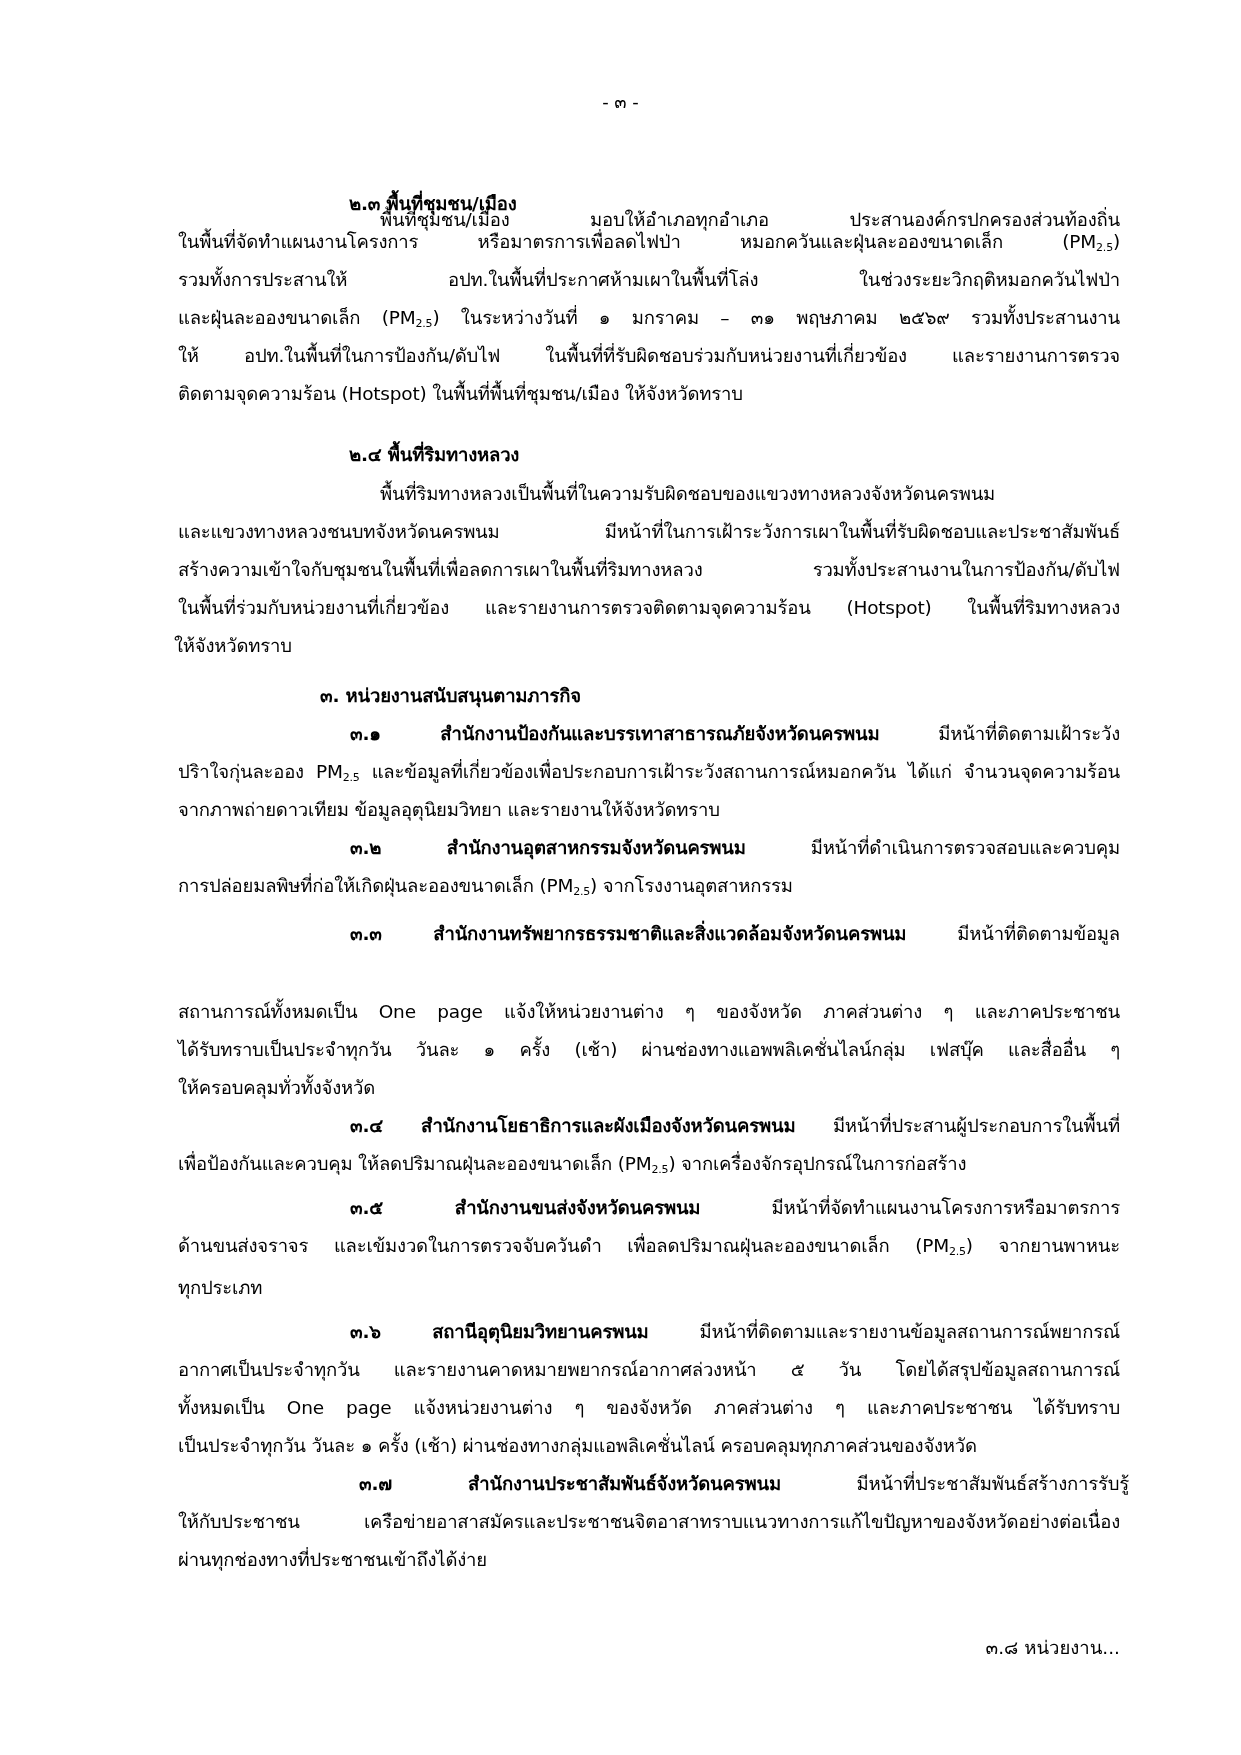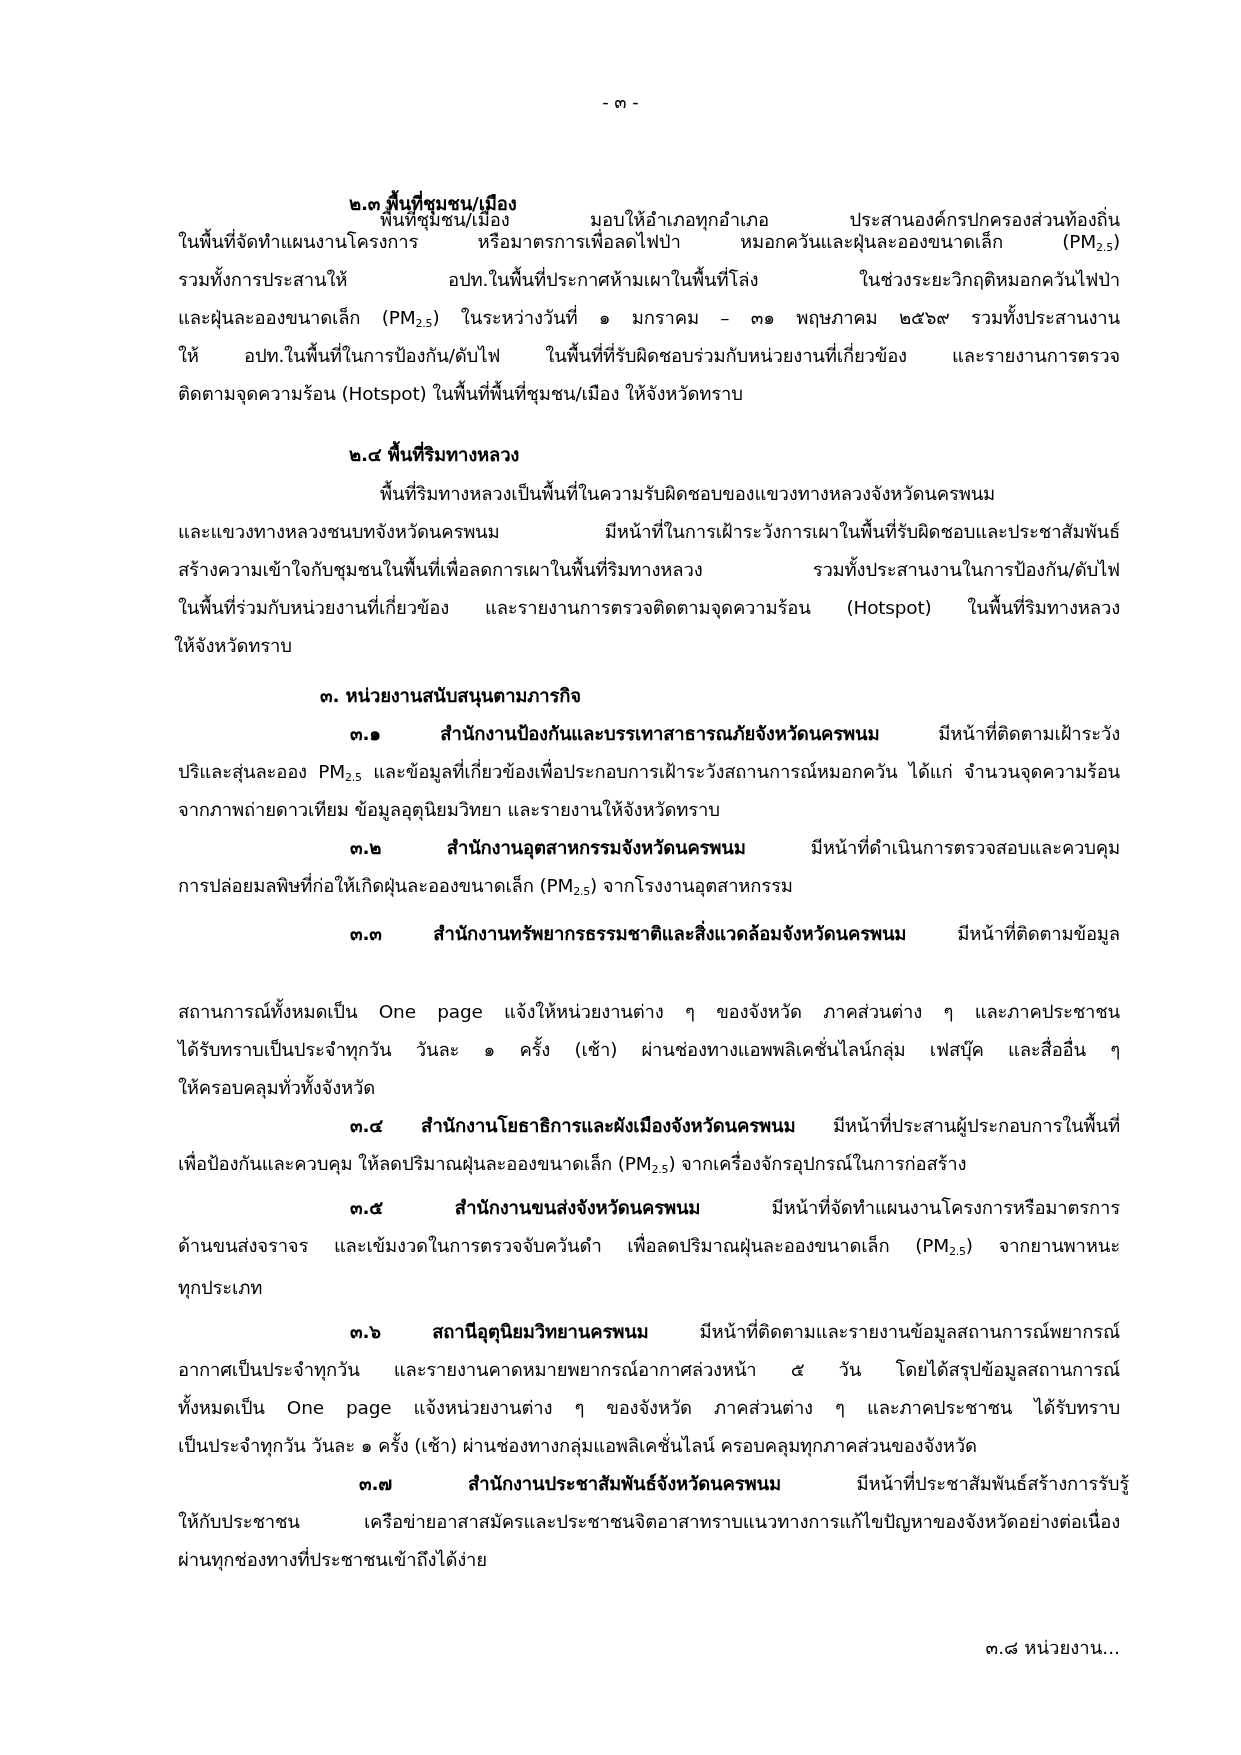--- a/index.html
+++ b/index.html
@@ -31,21 +31,21 @@
   <div class="line b" style="left:349px;top:443px;">๒.๔ พื้นที่ริมทางหลวง</div>
   <div class="line" style="left:380px;top:482px;width:740px;text-align:justify;text-align-last:justify;">พื้นที่ริมทางหลวงเป็นพื้นที่ในความรับผิดชอบของแขวงทางหลวงจังหวัดนครพนม</div>
   <div class="line just" style="top:520px;">และแขวงทางหลวงชนบทจังหวัดนครพนม มีหน้าที่ในการเฝ้าระวังการเผาในพื้นที่รับผิดชอบและประชาสัมพันธ์</div>
   <div class="line just" style="top:558px;">สร้างความเข้าใจกับชุมชนในพื้นที่เพื่อลดการเผาในพื้นที่ริมทางหลวง รวมทั้งประสานงานในการป้องกัน/ดับไฟ</div>
   <div class="line just" style="top:596px;">ในพื้นที่ร่วมกับหน่วยงานที่เกี่ยวข้อง และรายงานการตรวจติดตามจุดความร้อน (Hotspot) ในพื้นที่ริมทางหลวง</div>
   <div class="line" style="left:174px;top:634px;">ให้จังหวัดทราบ</div>
 
   <div class="line b" style="left:320px;top:684px;">๓. หน่วยงานสนับสนุนตามภารกิจ</div>
 
   <div class="line" style="left:350px;top:722px;width:770px;text-align:justify;text-align-last:justify;"><span class="b">๓.๑ สำนักงานป้องกันและบรรเทาสาธารณภัยจังหวัดนครพนม</span><span> มีหน้าที่ติดตามเฝ้าระวัง</span></div>
-  <div class="line just" style="top:760px;"><span>ปริและสุ่นละออง PM</span><sub>2.5</sub><span> และข้อมูลที่เกี่ยวข้องเพื่อประกอบการเฝ้าระวังสถานการณ์หมอกควัน ได้แก่ จำนวนจุดความร้อน</span></div>
+  <div class="line just" style="top:760px;"><span>ปริาใจกุ่นละออง PM</span><sub>2.5</sub><span> และข้อมูลที่เกี่ยวข้องเพื่อประกอบการเฝ้าระวังสถานการณ์หมอกควัน ได้แก่ จำนวนจุดความร้อน</span></div>
   <div class="line" style="left:178px;top:798px;">จากภาพถ่ายดาวเทียม ข้อมูลอุตุนิยมวิทยา และรายงานให้จังหวัดทราบ</div>
 
   <div class="line" style="left:350px;top:836px;width:770px;text-align:justify;text-align-last:justify;"><span class="b">๓.๒ สำนักงานอุตสาหกรรมจังหวัดนครพนม</span><span> มีหน้าที่ดำเนินการตรวจสอบและควบคุม</span></div>
   <div class="line" style="left:178px;top:874px;"><span>การปล่อยมลพิษที่ก่อให้เกิดฝุ่นละอองขนาดเล็ก (PM</span><sub>2.5</sub><span>) จากโรงงานอุตสาหกรรม</span></div>
 
   <div class="line" style="left:350px;top:922px;width:770px;text-align:justify;text-align-last:justify;"><span class="b">๓.๓ สำนักงานทรัพยากรธรรมชาติและสิ่งแวดล้อมจังหวัดนครพนม</span><span> มีหน้าที่ติดตามข้อมูล</span></div>
   <div class="line just" style="top:1000px;">สถานการณ์ทั้งหมดเป็น One page แจ้งให้หน่วยงานต่าง ๆ ของจังหวัด ภาคส่วนต่าง ๆ และภาคประชาชน</div>
   <div class="line just" style="top:1038px;">ได้รับทราบเป็นประจำทุกวัน วันละ ๑ ครั้ง (เช้า) ผ่านช่องทางแอพพลิเคชั่นไลน์กลุ่ม เฟสบุ๊ค และสื่ออื่น ๆ</div>
   <div class="line" style="left:178px;top:1076px;">ให้ครอบคลุมทั่วทั้งจังหวัด</div>
 

